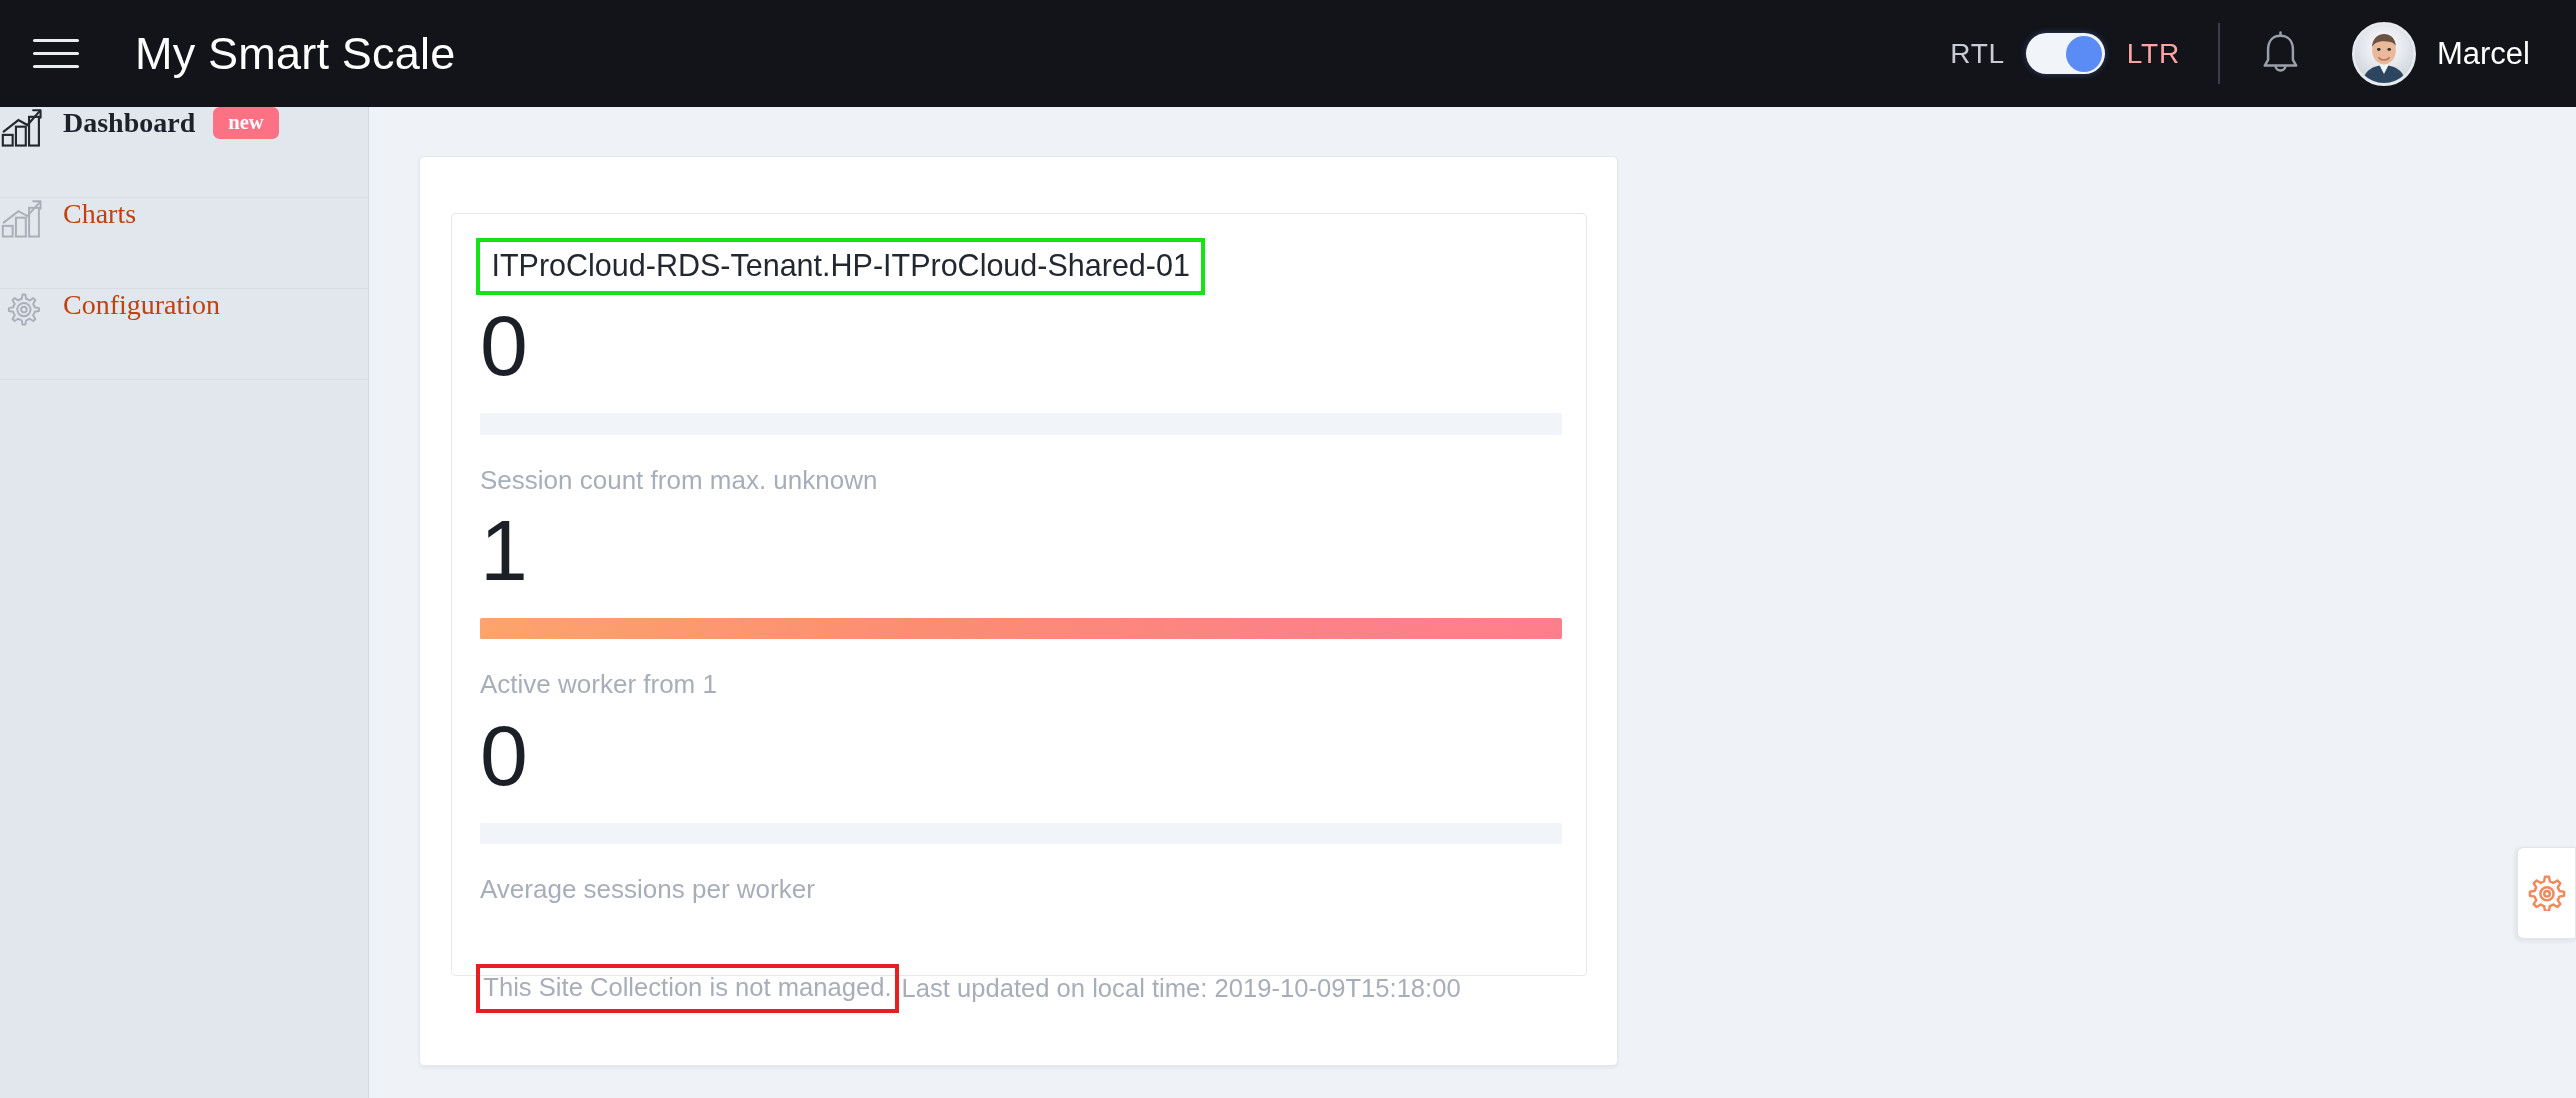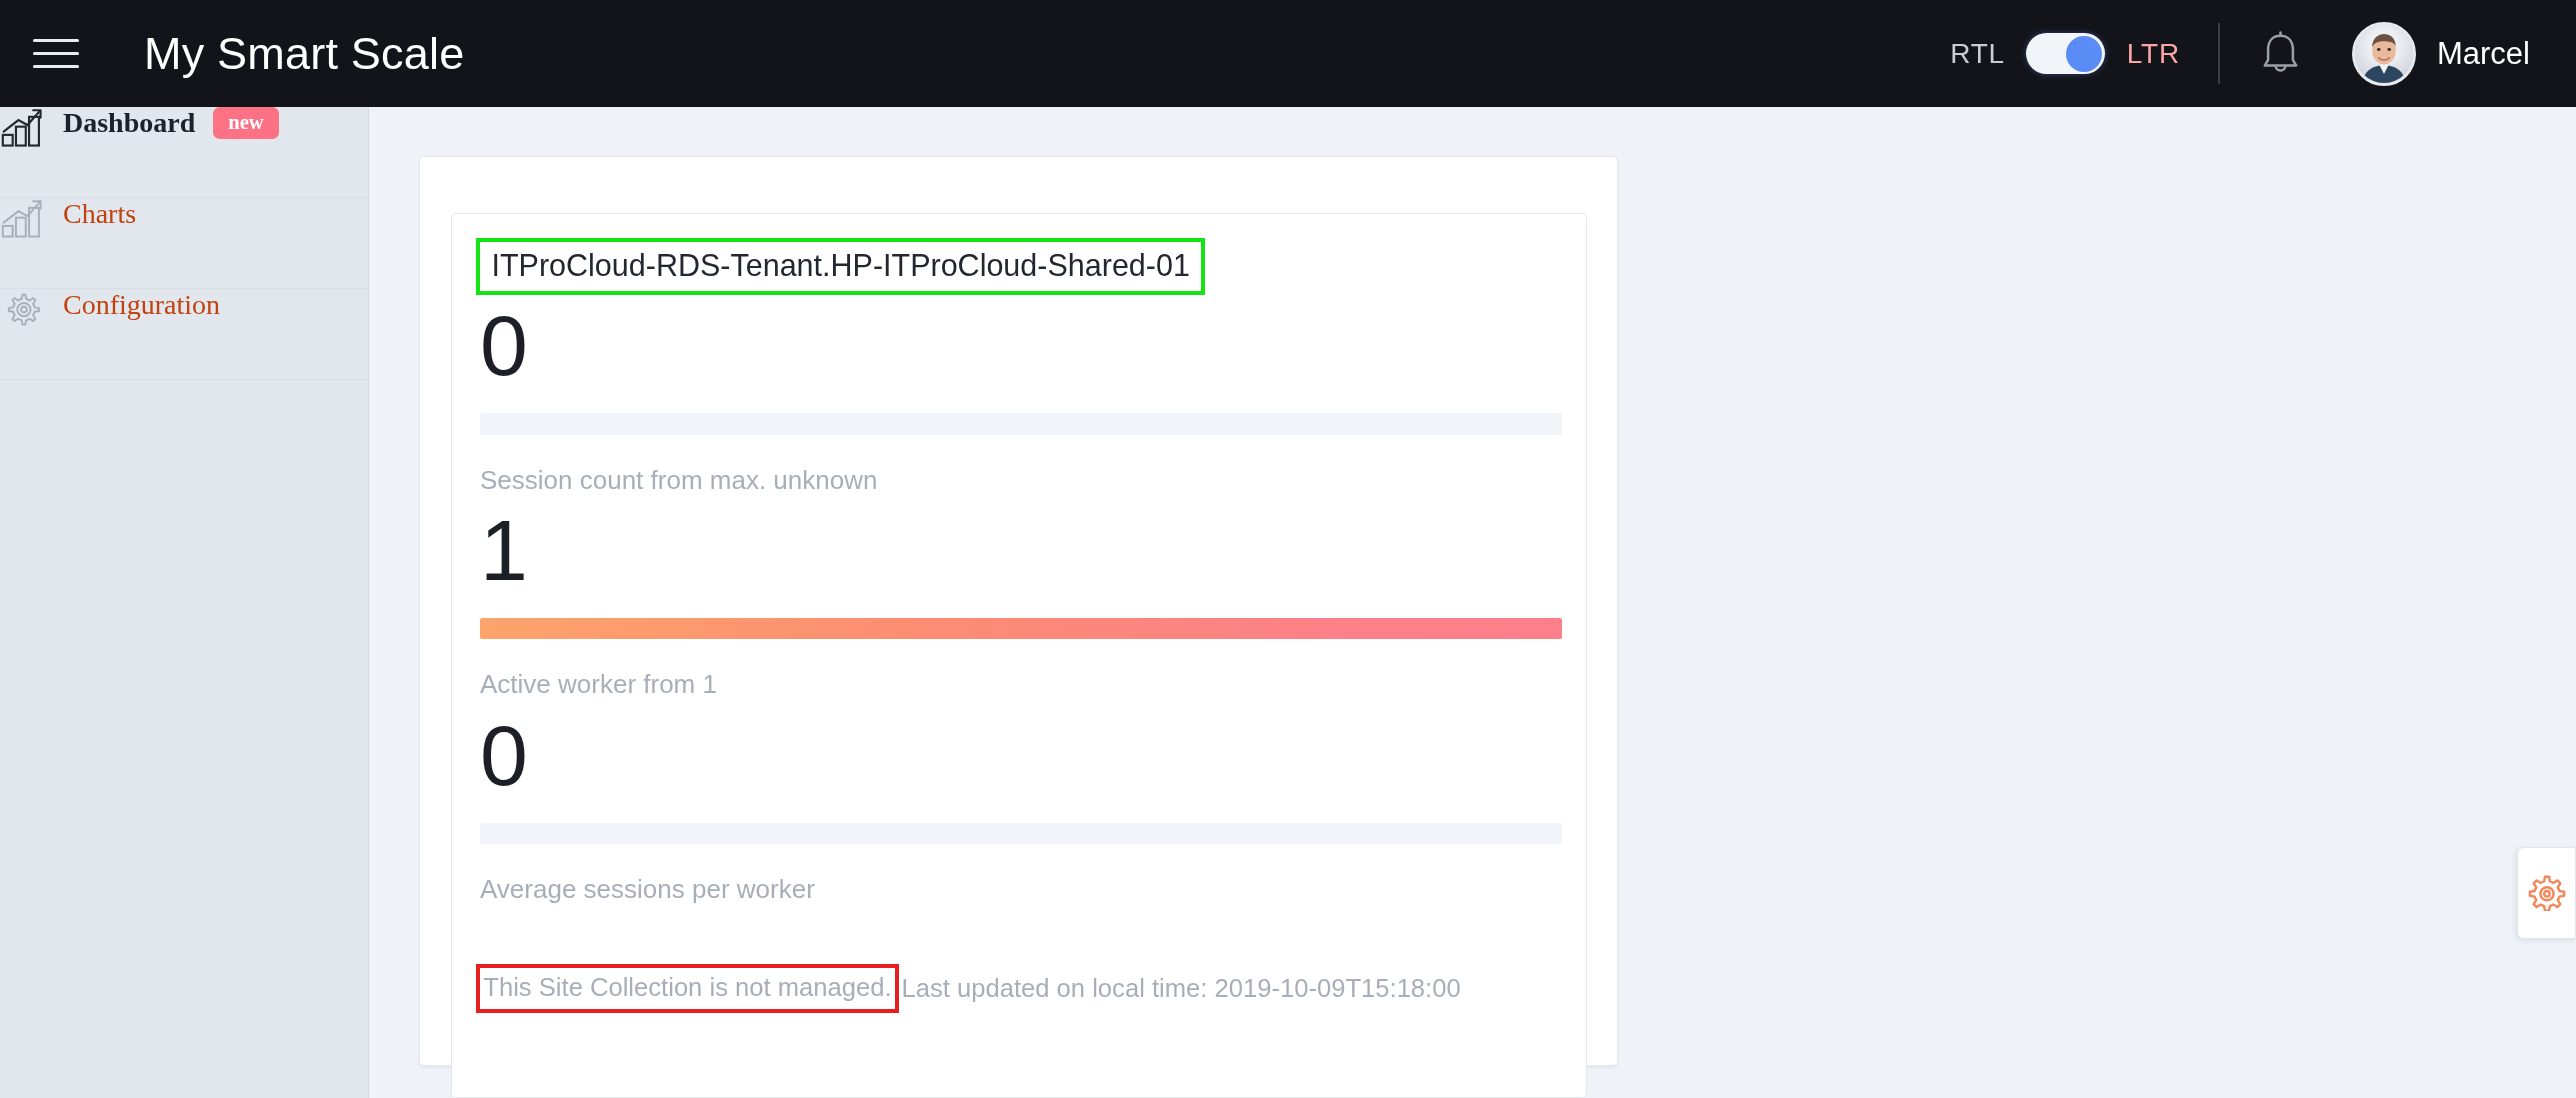--- a/index.html
+++ b/index.html
@@ -8,21 +8,21 @@
     width:2576px; height:1098px;
     background:#eff2f6;
     font-family:"Liberation Sans", sans-serif;
     overflow:hidden;
   }
   .app { position:relative; width:2576px; height:1098px; }
 
   
   .topbar {
     position:absolute; left:0; top:0; width:2576px; height:107px;
-    background:#12141a; display:flex; align-items:center;gap:9px;
+    background:#12141a; display:flex; align-items:center;
   }
   .hamburger {
     width:46px; height:36px; margin-left:33px;
     display:flex; flex-direction:column; justify-content:space-between;
     cursor:pointer; padding:3.3px 0;
   }
   .hamburger span { display:block; height:3.3px; background:#e9ecf1; border-radius:1.6px; }
   .app-title {
     margin-left:56px; color:#ffffff; font-size:45px; font-weight:400;
     letter-spacing:0.2px; white-space:nowrap;
@@ -75,21 +75,21 @@
   .main {
     position:absolute; left:371px; top:107px; right:0; bottom:0;
     background:#eff2f6;
   }
   .outer-card {
     position:absolute; left:48px; top:49px; width:1199px; height:910px;
     background:#ffffff; border:1.6px solid #e4e8ee; border-radius:5px;
     box-shadow:0 1.6px 3.3px rgba(30,40,60,.06);
   }
   .inner-card {
-    position:absolute; left:31px; top:56px; width:1136px; height:885px;
+    position:absolute; left:31px; top:56px; width:1136px; height:763px;
     background:#ffffff; border:1.6px solid #e4e8ee; border-radius:4.1px;
   }
   .inner-pad { padding:28px 33px 0 28px; }
 
   .site-title {
     display:inline-block; font-size:30.5px; color:#232830; white-space:nowrap;
     padding:8.2px 11.5px 10px; line-height:1;
   }
   .annot-green { outline:4.1px solid #14e414; outline-offset:0; }
   .annot-red { outline:4.1px solid #e81f1f; outline-offset:0; }

